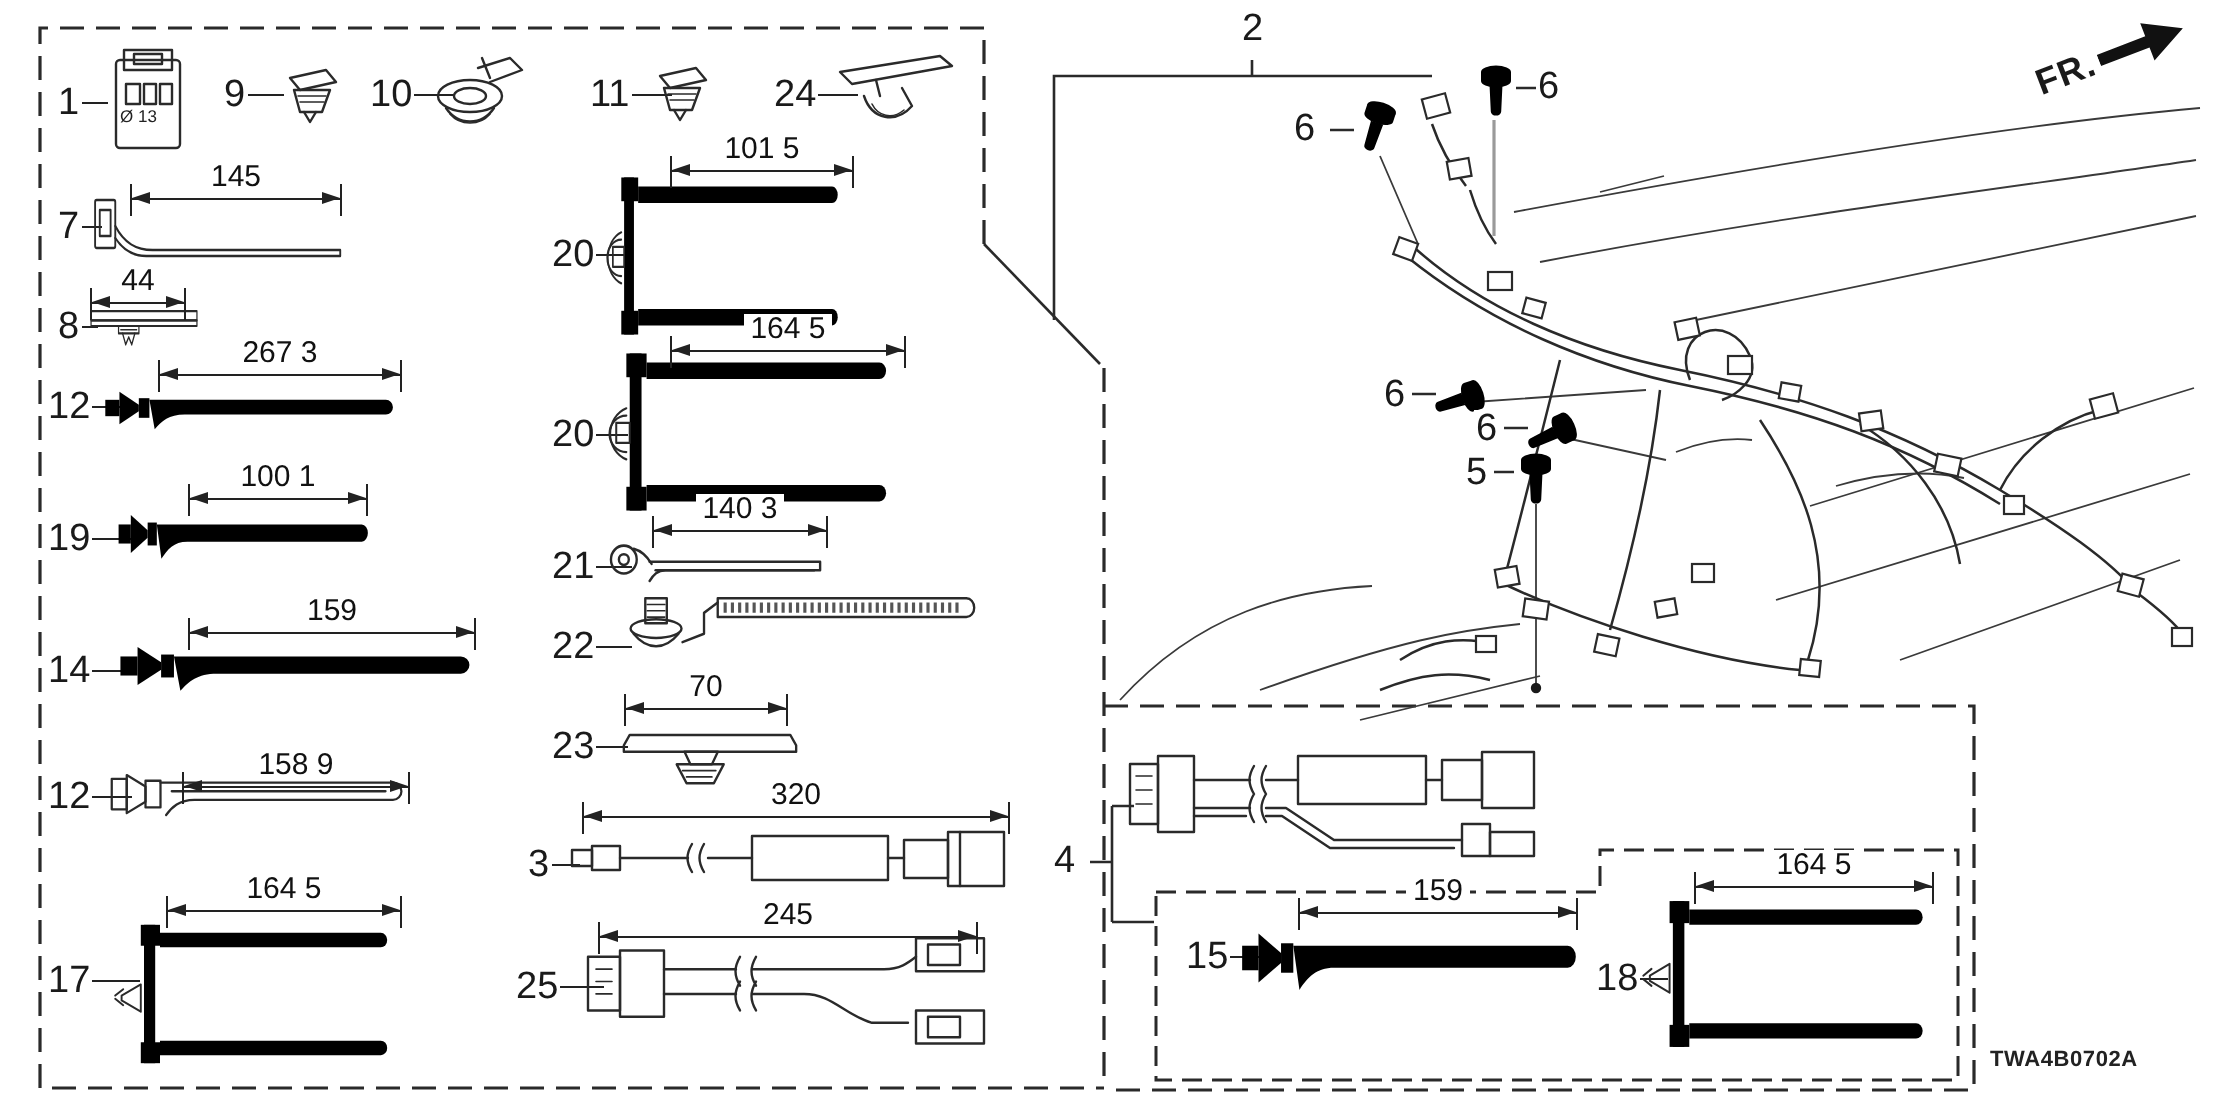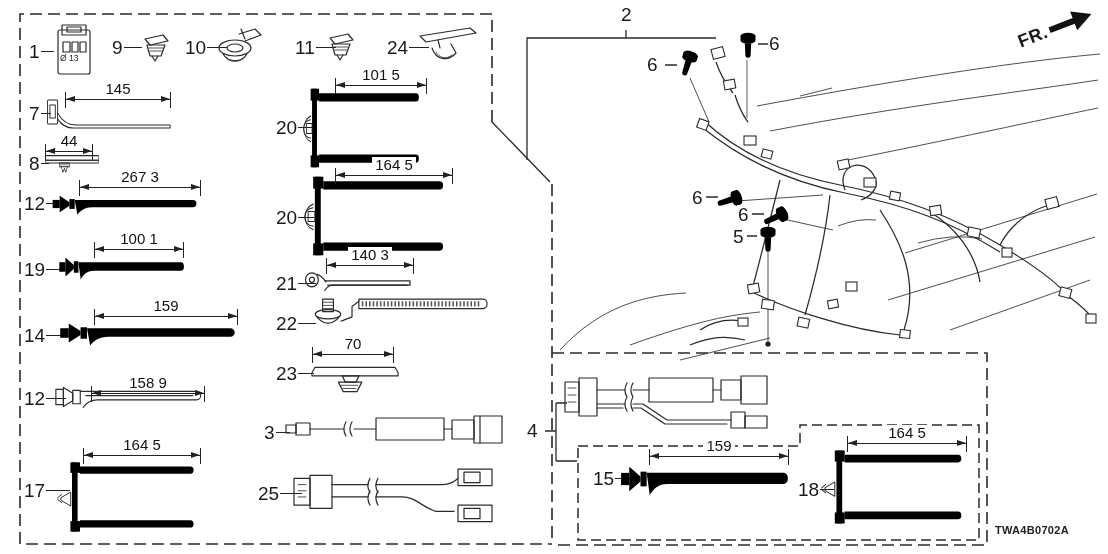--- a/index.html
+++ b/index.html
@@ -368,37 +368,45 @@
       <rect x="12" y="13" width="14" height="12"></rect>
   <path d="M26 19h34"></path>
       <path d="M62 12c-3 5-3 9 0 14M68 12c-3 5-3 9 0 14"></path>
   <path d="M70 19h22"></path>
       <rect x="92" y="8" width="68" height="22"></rect>
   <path d="M160 19h8"></path>
       <rect x="168" y="10" width="22" height="19"></rect>
   <rect x="190" y="6" width="28" height="27"></rect>
       <path d="M196 6v27"></path>
 </svg>
+<div class="dim" style="left:292px;top:390px;width:212px"><span class="t">320</span><div class="l">
+        <i class="a"></i>
+        <i class="b"></i>
+      </div></div>
 
 <div class="ref" style="left:257px;top:484px">
       <span>25</span>
       <i class="lead" style="width:22px"></i>
     </div>
 <svg class="part" style="left:292px;top:466px" width="206" height="64" viewBox="0 0 206 62" preserveAspectRatio="none">
   <rect x="2" y="12" width="16" height="26"></rect>
       <rect x="18" y="9" width="22" height="32"></rect>
   <path class="hatch" d="M6 18h8M6 24h8M6 30h8"></path>
   <path d="M40 18h36M84 18h66c8 0 12-3 16-6"></path>
   <path d="M78 12c-3 5-3 9 0 14M86 12c-3 5-3 9 0 14M78 24c-3 5-3 9 0 14M86 24c-3 5-3 9 0 14"></path>
   <path d="M40 30h36M84 30h26c14 0 20 10 34 14h18"></path>
   <rect x="166" y="3" width="34" height="16"></rect>
       <rect x="172" y="6" width="16" height="10"></rect>
   <rect x="166" y="38" width="34" height="16"></rect>
       <rect x="172" y="41" width="16" height="10"></rect>
 </svg>
+<div class="dim" style="left:300px;top:450px;width:188px"><span class="t">245</span><div class="l">
+        <i class="a"></i>
+        <i class="b"></i>
+      </div></div>
 
 <div class="ref" style="left:620px;top:5px">
       <span>2</span>
     </div>
 
 <div class="ref" style="left:768px;top:34px">
       <span>6</span>
     </div>
 <svg class="bolt" style="left:738px;top:30px" width="20" height="30">
       <use href="#sym-bolt" class="part"></use>

